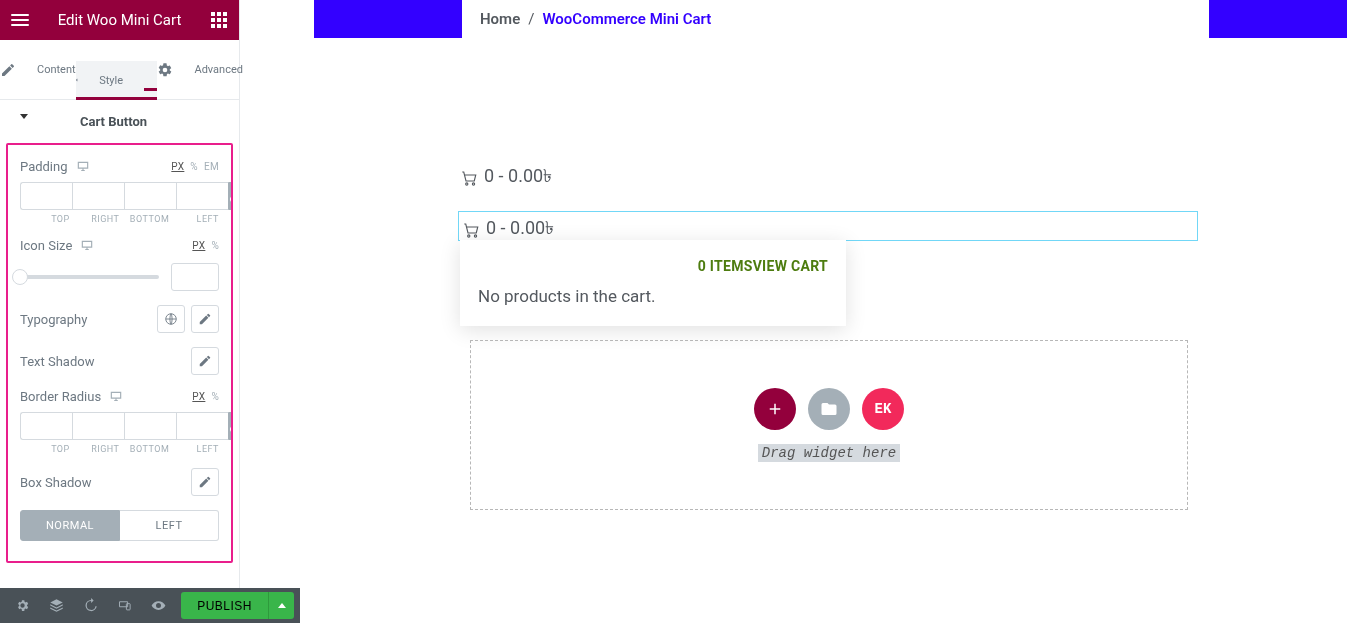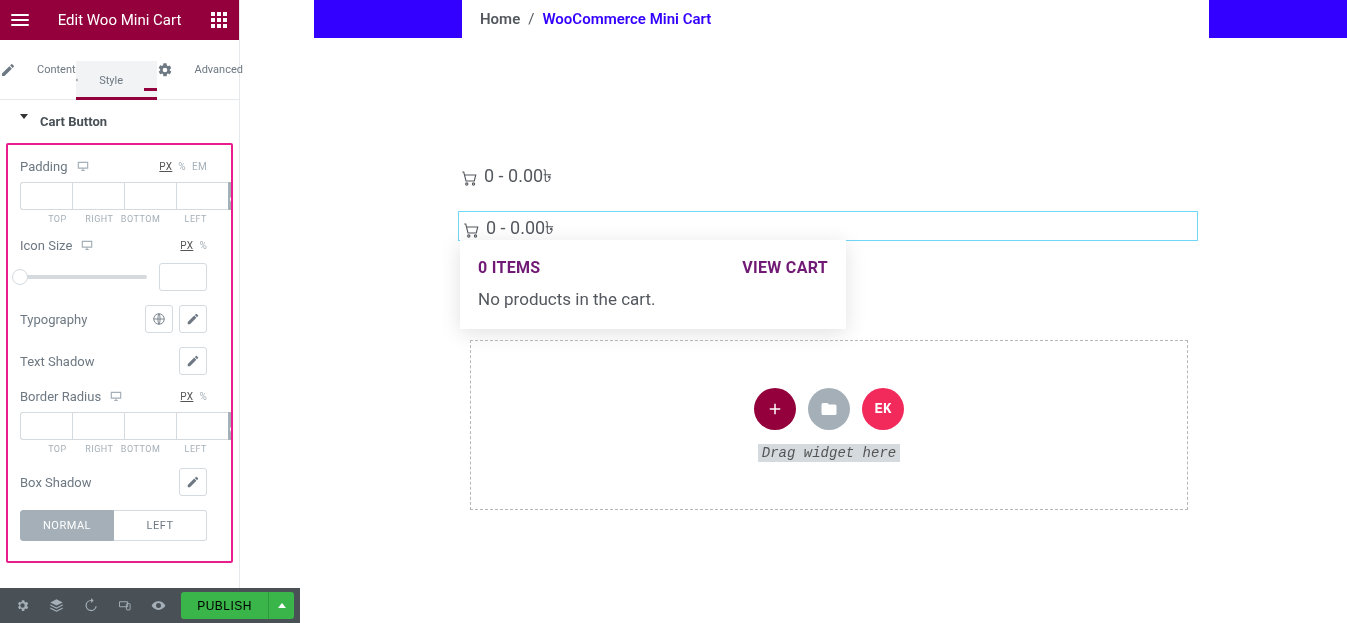--- a/index.html
+++ b/index.html
@@ -16,25 +16,25 @@
   .dots9 span { width:4px; height:4px; background:#fff; }
   
   .tabs { display:flex; height:60px; border-bottom:1px solid #e6e9ec; background:#fff;}
   .tab { flex:1; display:flex; flex-direction:row; align-items:center; justify-content:flex-end; color:#6d7882; cursor:pointer; gap:21px; font-size:11px;}
   .tab svg { width:16px; height:16px; fill:#6d7882;}
   .tab.active { background:#f1f3f5; color:#6d7882; }
   .tab.active::after{ content:""; display:block; height:3px; background:#93003c; width:100%; position:relative; top:9px;}
   .tab.active { position:relative;margin-top:21px;}
   .tab.active .underline{position:absolute; bottom:-1px; left:0;right:0;height:3px;background:#93003c;}
   
-  .section-header{ display:flex; align-items:flex-start; padding:14px 20px; cursor:pointer; }
+  .section-header{ display:flex; align-items:flex-start; padding:14px 20px; cursor:pointer;gap:40px; }
   .section-header .caret{ width:0;height:0;border-left:4px solid transparent;border-right:4px solid transparent;border-top:5px solid #333; margin-right:12px;}
   .section-title{ font-size:13px; font-weight:700; color:#495157;}
   
-  .controls-wrap { position:relative; margin:0 6px; border:2px solid #e91e8c; border-radius:2px; padding:14px 24px 6px 12px; flex:0 0 auto; height:420px; overflow:hidden;}
+  .controls-wrap { position:relative; margin:0 6px; border:2px solid #e91e8c; border-radius:2px; padding:14px 12px 6px 12px; flex:0 0 auto; height:420px; overflow:hidden;}
   
   .ctrl-row { margin-bottom:14px; }
   .ctrl-head { display:flex; align-items:center; justify-content:space-between; margin-bottom:8px;}
   .ctrl-label { font-size:13px; color:#6d7882; display:flex; align-items:center; gap:8px;}
   .ctrl-label svg{ width:14px;height:14px; fill:#a4afb7;}
   .units { display:flex; gap:6px; font-size:10px; color:#a4afb7; }
   .units .u { cursor:pointer; letter-spacing:0.3px;}
   .units .u.active { color:#555; text-decoration:underline;}
   
   .dim-inputs { display:flex; }
@@ -83,21 +83,21 @@
   .breadcrumb-top .sep{ color:#54595f;}
   .breadcrumb-top .current{ color:#3300ff; font-weight:600;}
   
   .cart-text{ position:absolute; left:160px; display:flex; align-items:center; gap:6px; color:#54595f; font-size:18px;}
   .cart-text svg{width:18px;height:18px;fill:none;stroke:#54595f;stroke-width:1.5;}
   .cart1{ top:162px;}
   .cart2-container{ position:absolute; left:158px; top:211px; width:740px; height:30px; border:1px solid #71d7f7;}
   .cart2{ top:214px; left:162px;}
   
   .dropdown{ position:absolute; left:160px; top:240px; width:386px; background:#fff; box-shadow:0 4px 20px rgba(0,0,0,0.12); padding:18px 18px 20px 18px;}
-  .dd-head{display:flex; justify-content:space-between; font-size:16px; font-weight:700; color:#701a75; letter-spacing:0.3px;}
+  .dd-head{display:flex; justify-content:flex-end; font-size:14px; font-weight:700; color:#4d7c0f; letter-spacing:0.3px;}
   .dd-head .view{cursor:pointer;}
   .dd-msg{ margin-top:12px; font-size:17px; color:#54595f;}
   
   .dropzone{ position:absolute; left:170px; top:340px; width:718px; height:170px; border:1px dashed #b7b7b7; display:flex; flex-direction:column; align-items:center; justify-content:center; gap:14px;font-family:Liberation Mono, monospace;}
   .dz-btns{ display:flex; gap:12px;}
   .dz-btn{ width:42px;height:42px;border-radius:50%; display:flex;align-items:center;justify-content:center; cursor:pointer;}
   .dz-btn svg{width:18px;height:18px;fill:#fff;}
   .dz-add{ background:#93003c;}
   .dz-folder{ background:#a4afb7;}
   .dz-ek{ background:#f2295b; color:#fff; font-weight:700; font-size:14px;}

